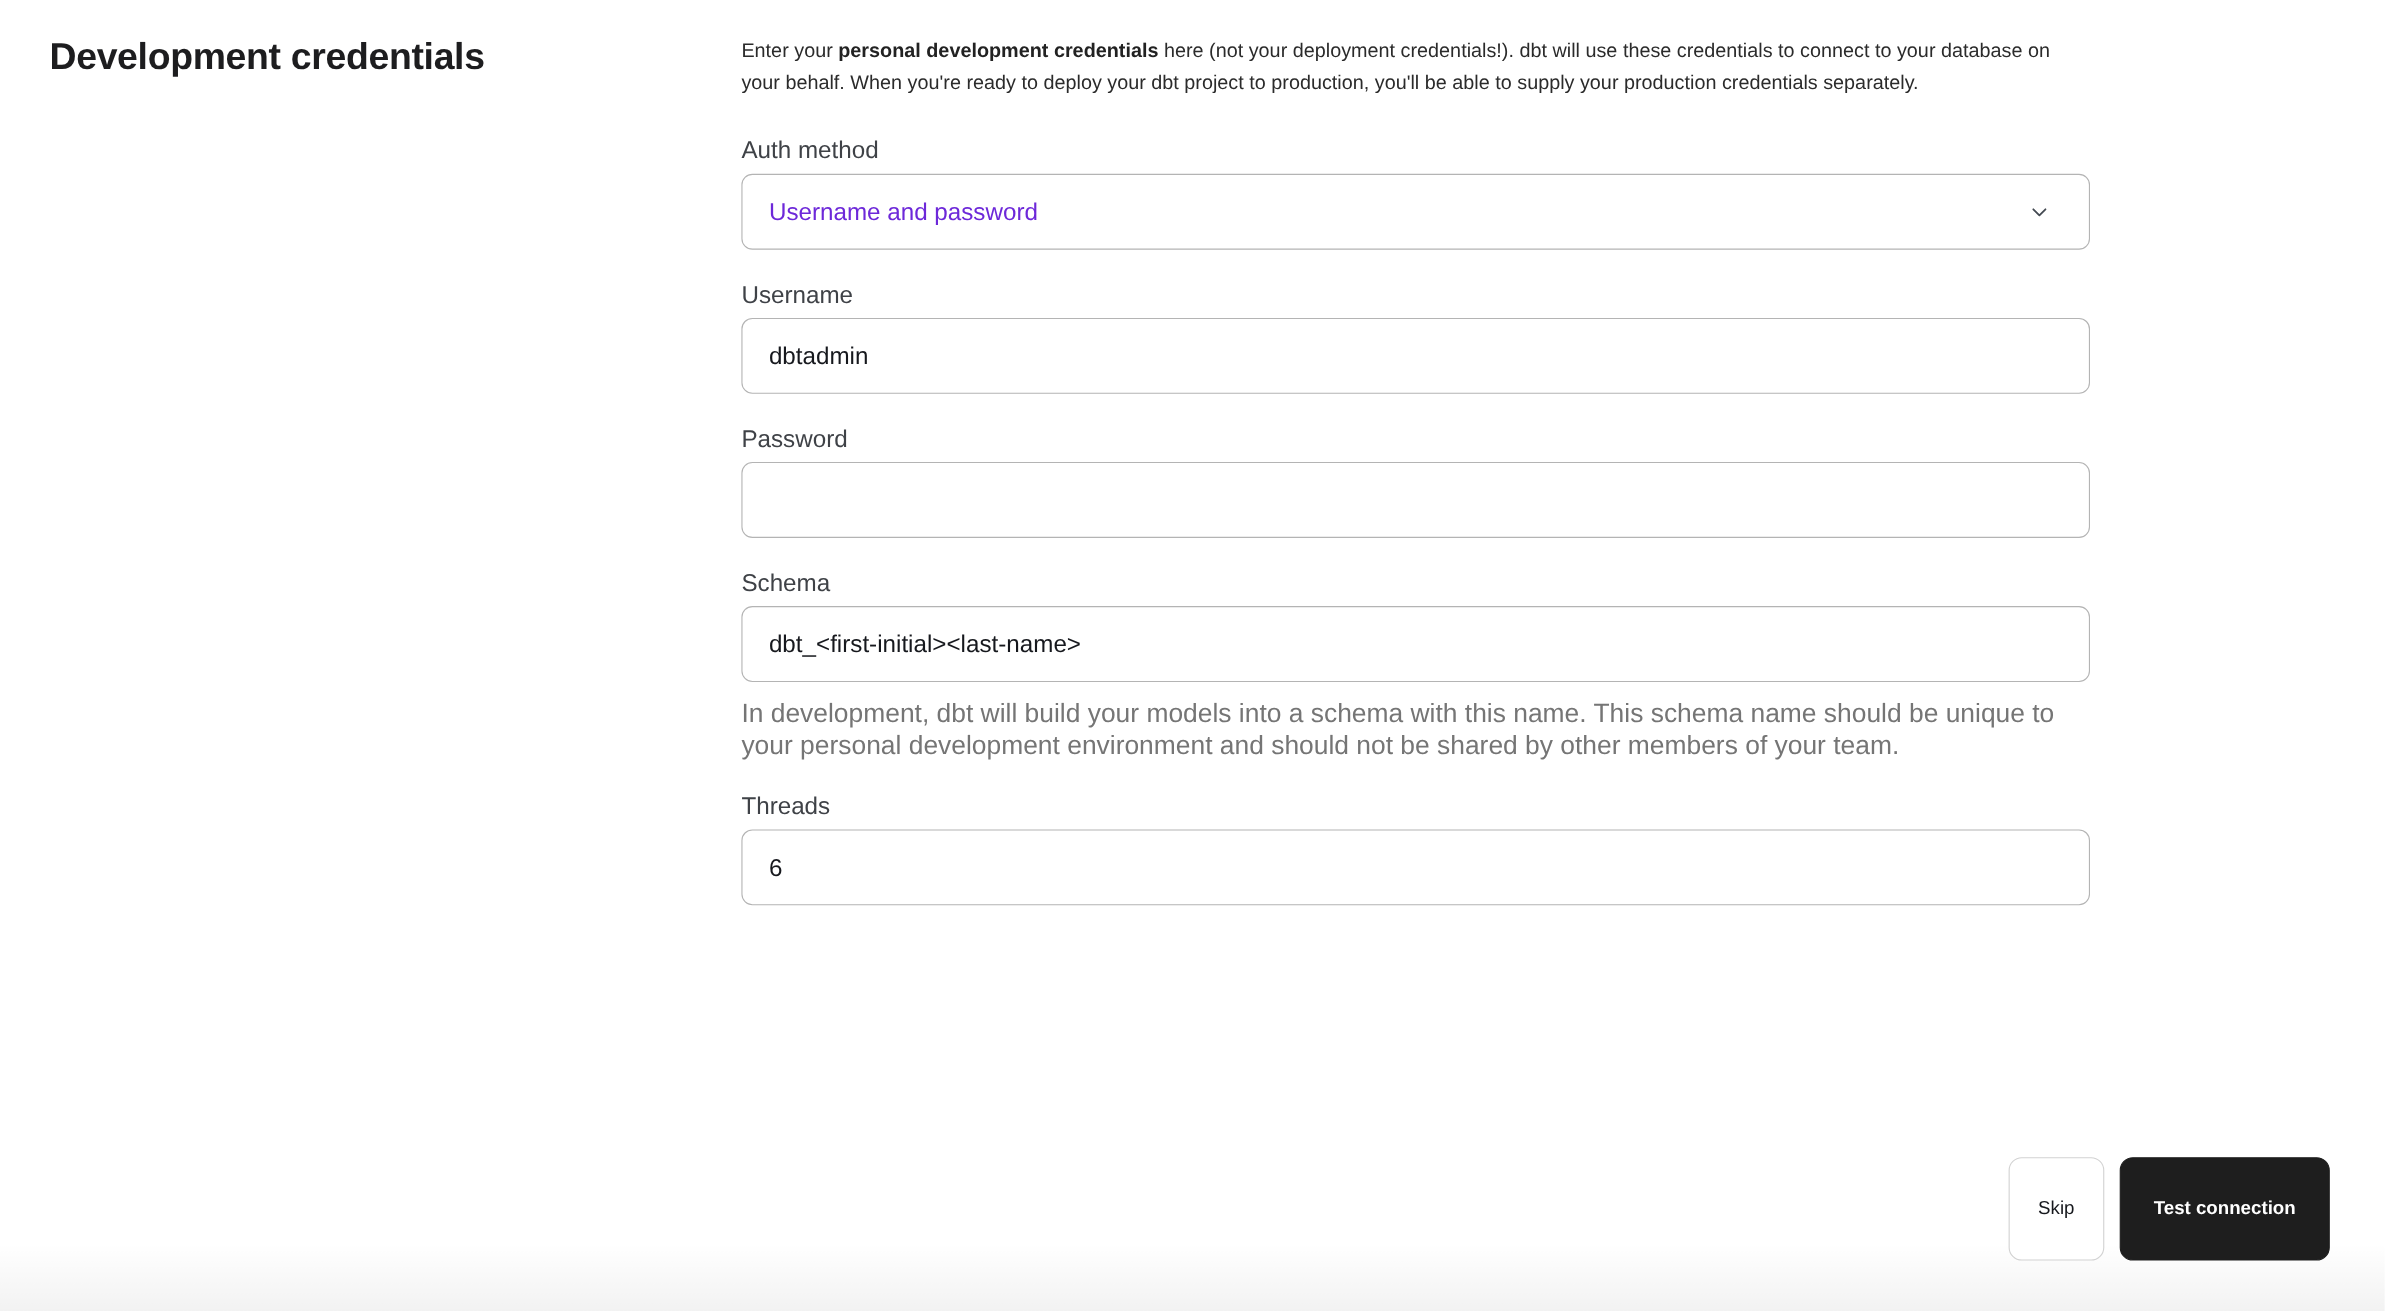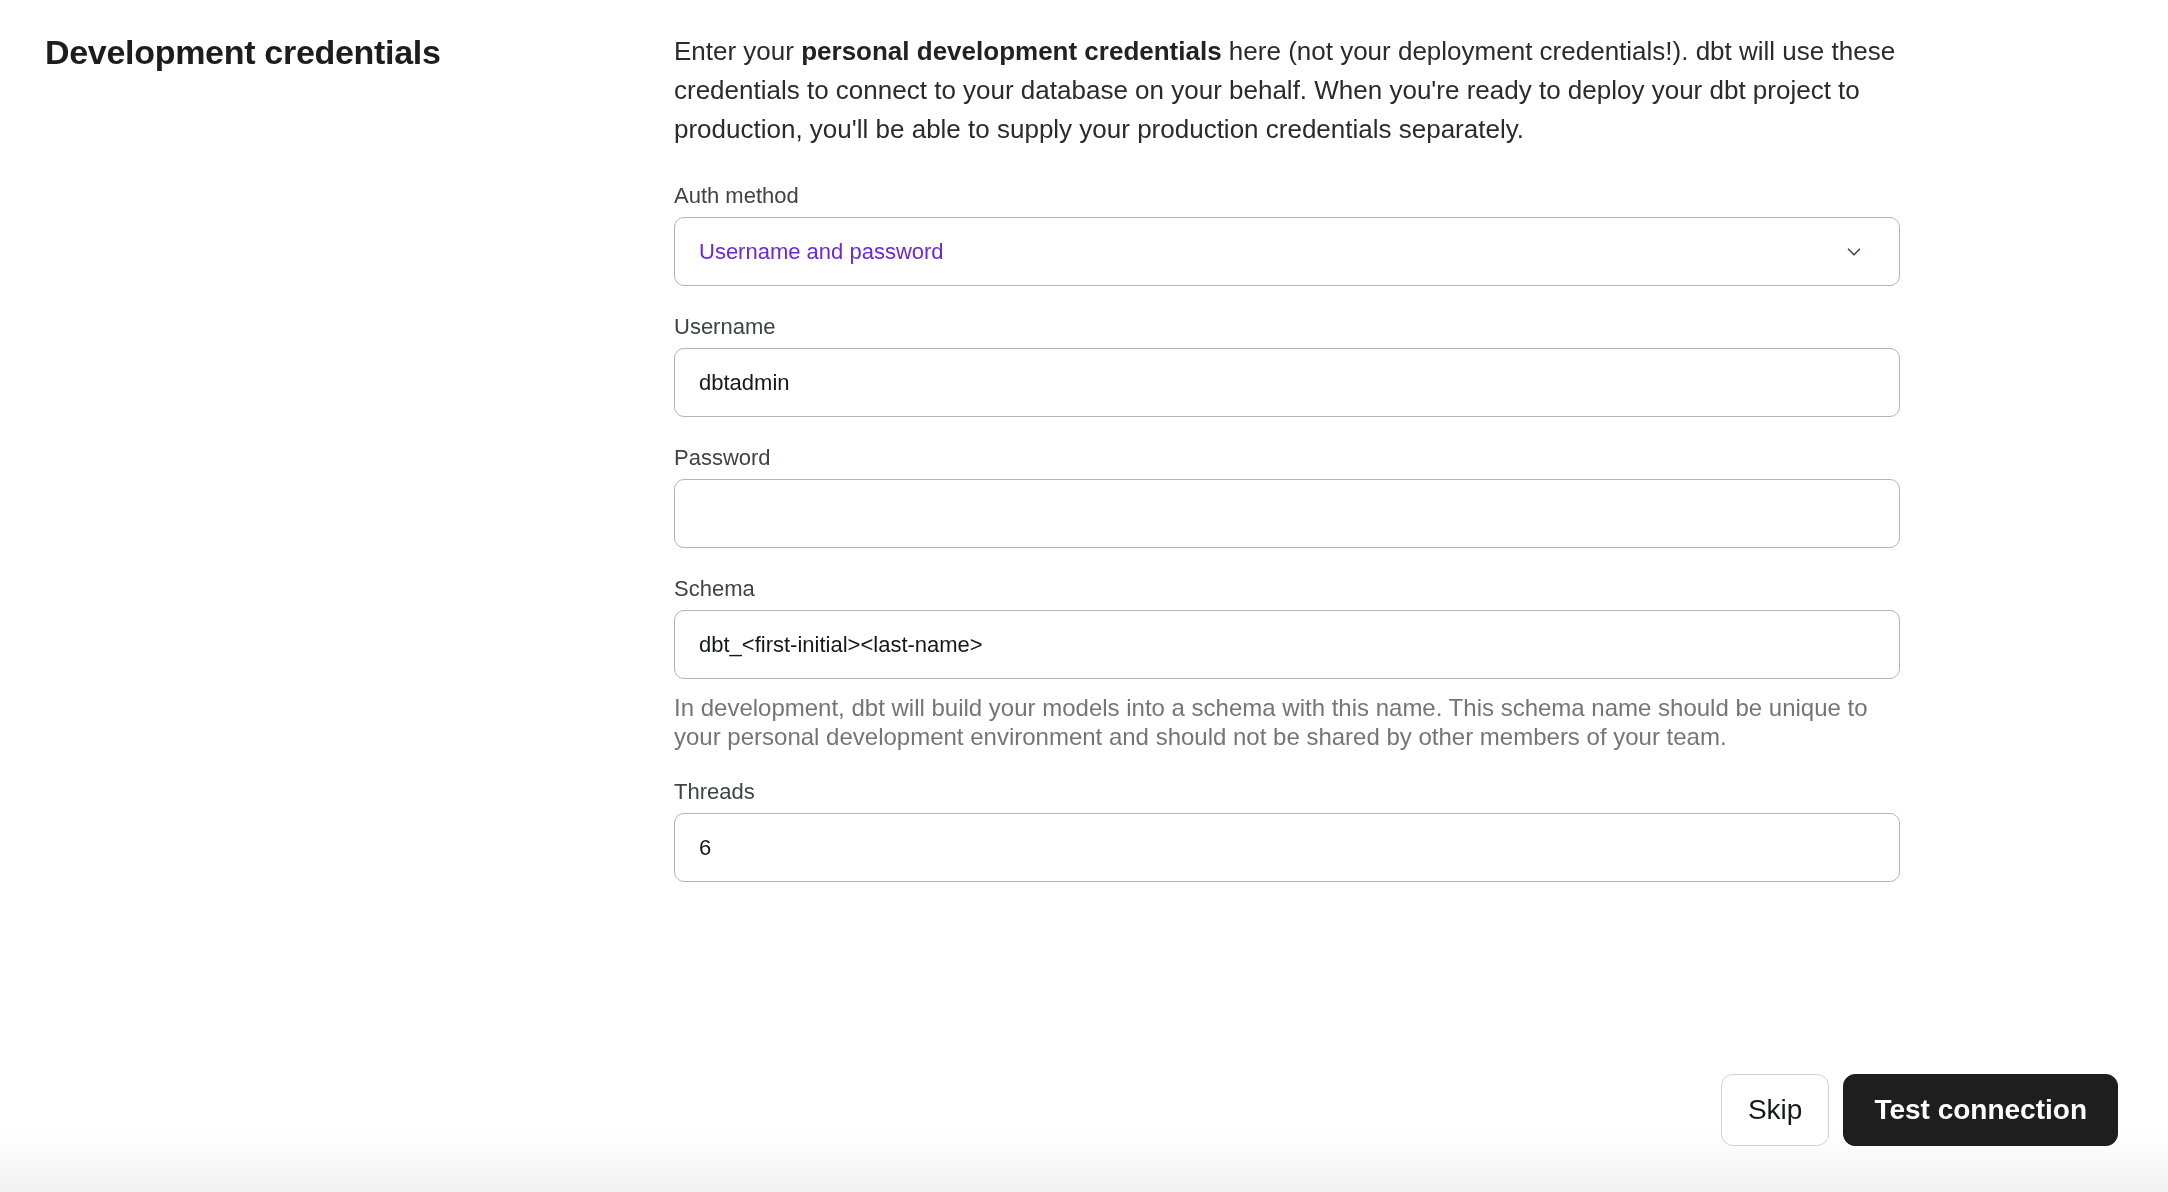--- a/index.html
+++ b/index.html
@@ -29,22 +29,22 @@
     letter-spacing: -0.3px;
     line-height: 44px;
     margin: 0;
   }
   .right-col {
     width: 1226px;
     flex: 0 0 1226px;
     padding-top: 32px;
   }
   .intro {
-    font-size: 26px;
-    line-height: 39px;
+    font-size: 18px;
+    line-height: 29px;
     color: #2b2b2b;
     margin: 0;
   }
   .intro strong { font-weight: 700; color: #222; }
   .field { margin-top: 28px; }
   .field.first { margin-top: 34px; }
   .field-label {
     display: block;
     font-size: 22px;
     line-height: 25px;
@@ -98,24 +98,24 @@
   }
   .footer-actions {
     position: absolute;
     right: 50px;
     bottom: 46px;
     display: flex;
     gap: 14px;
     z-index: 2;
   }
   .btn {
-    height: 72px;
+    height: 94px;
     border-radius: 12px;
     font-family: "Liberation Sans", sans-serif;
-    font-size: 28px;
+    font-size: 17px;
     display: flex;
     align-items: center;
     justify-content: center;
     cursor: pointer;
     text-align: right;
   }
   .btn-secondary {
     background: #ffffff;
     border: 1px solid #d2d2d2;
     color: #16181d;

